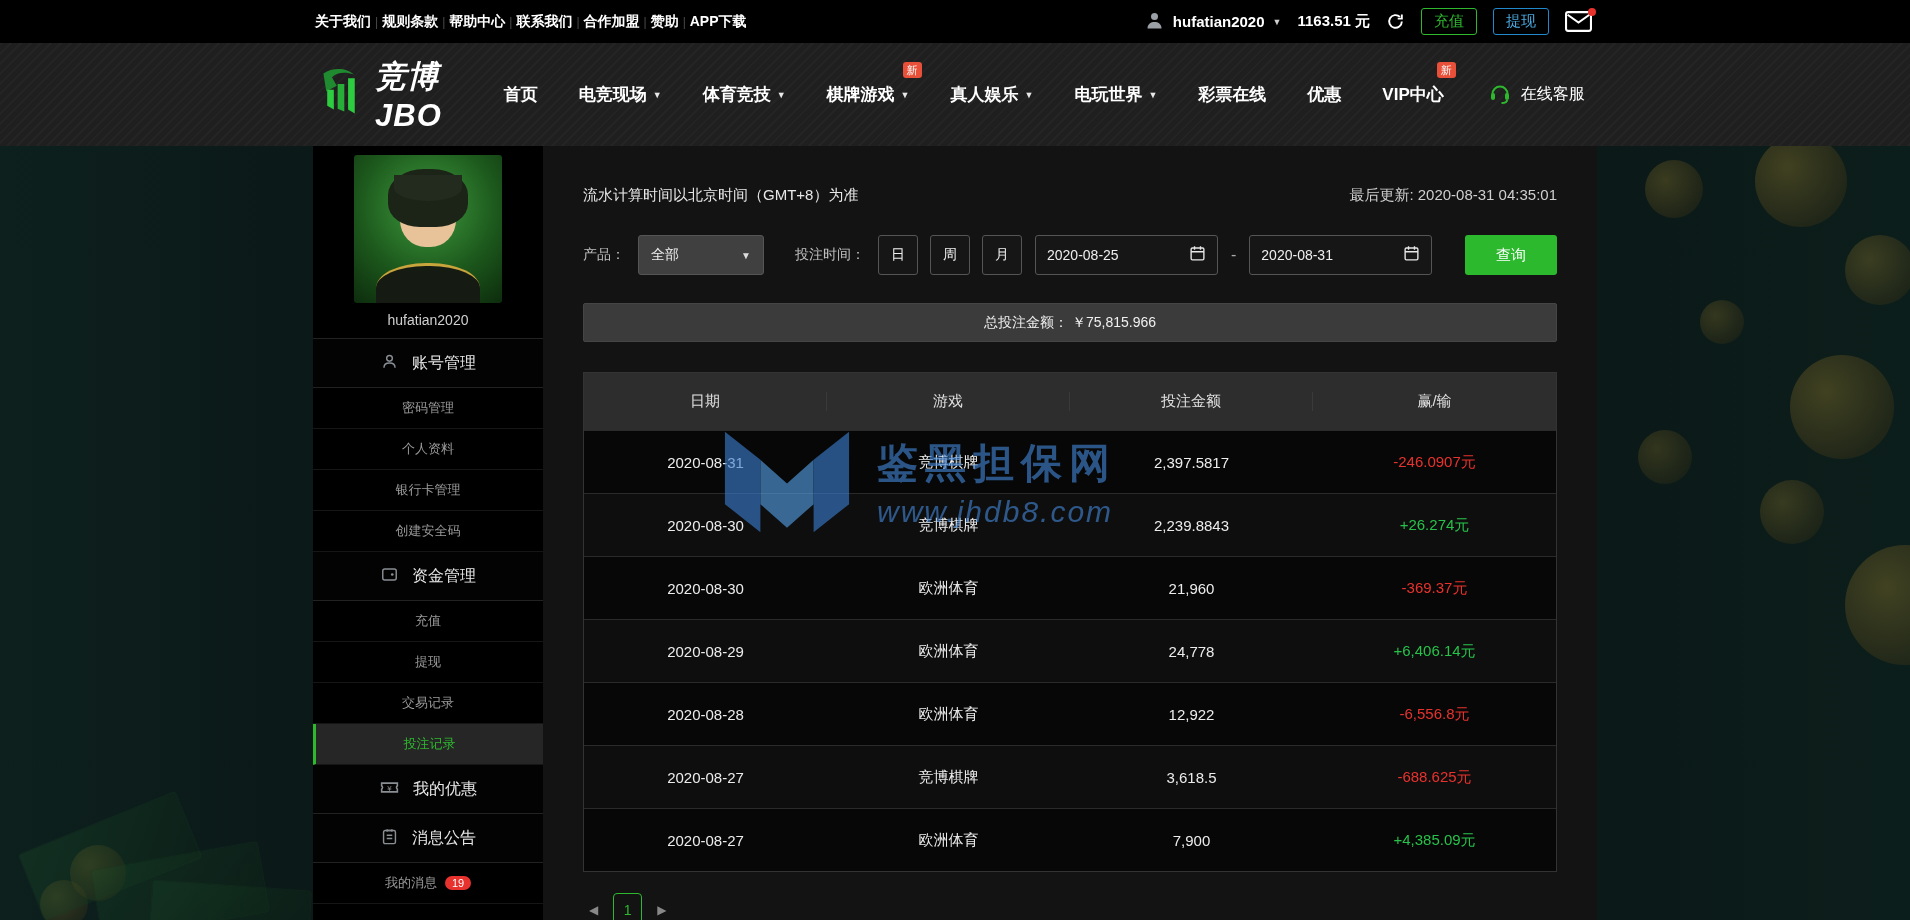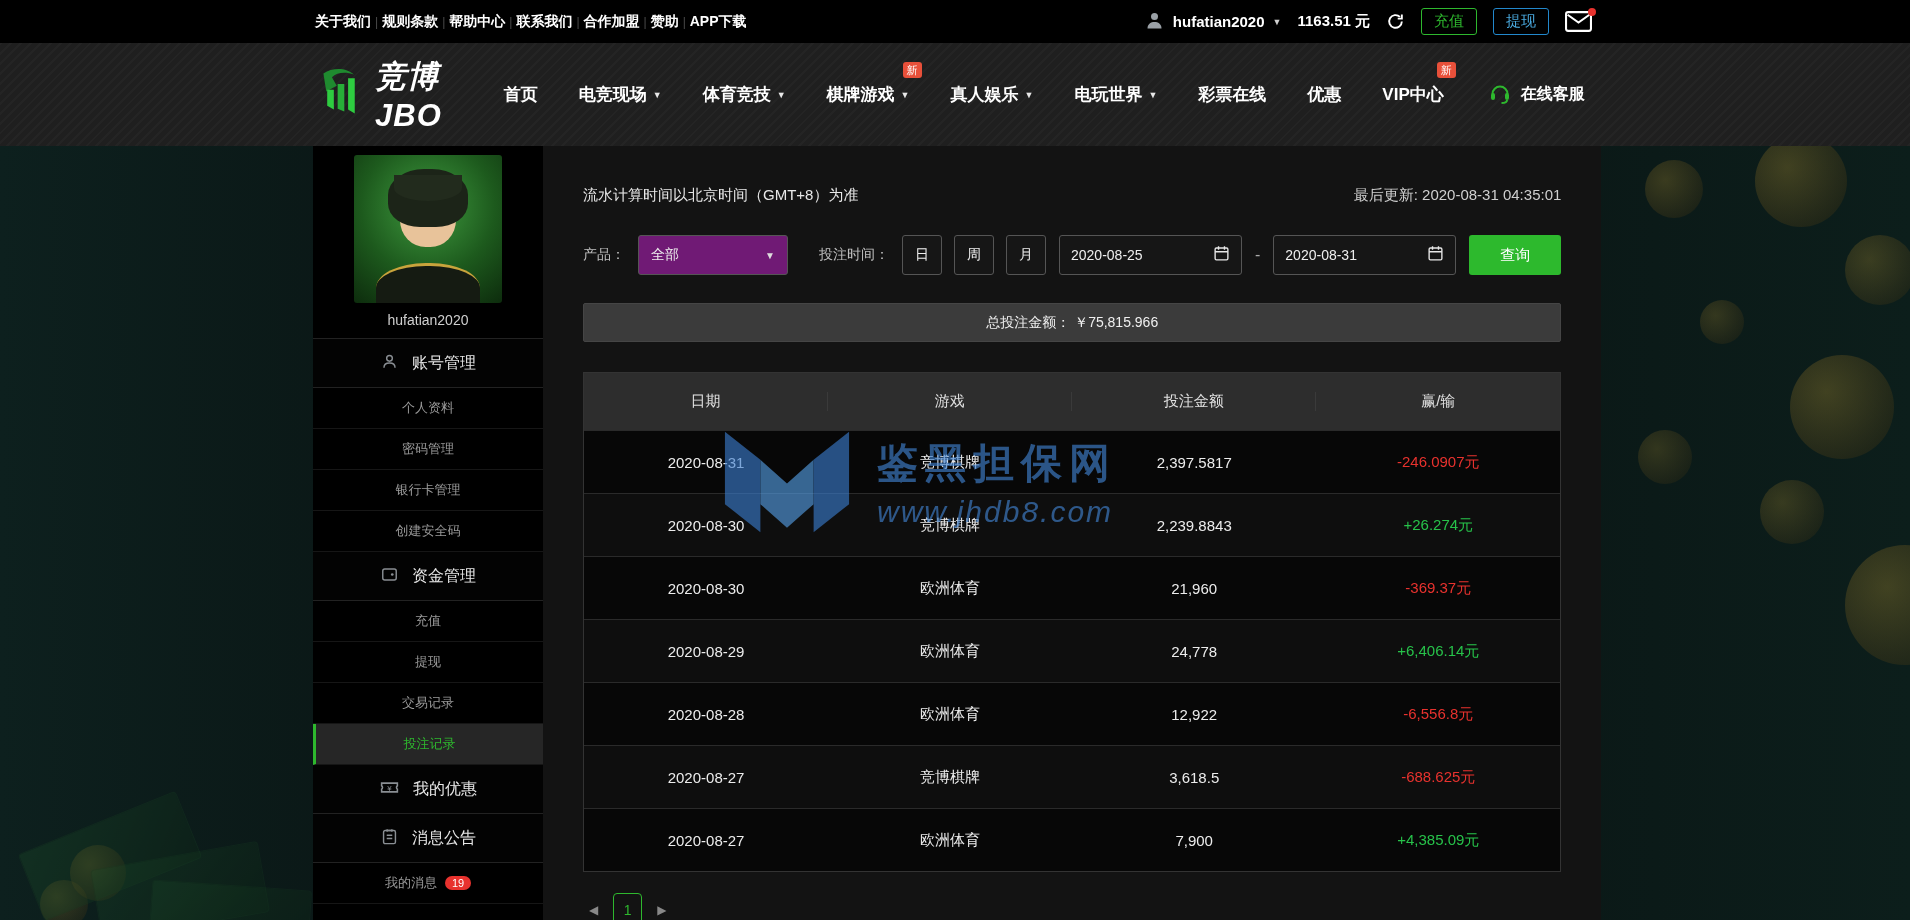--- a/index.html
+++ b/index.html
@@ -34,21 +34,21 @@
          background:#1f1f1f;
          background-image:repeating-linear-gradient(135deg, rgba(255,255,255,.025) 0 2px, transparent 2px 7px);
          display:flex; align-items:center; padding:0 330px 0 312px; }
   .logo { display:flex; align-items:center; gap:6px; cursor:pointer; }
   .logo-text { color:#fff; font-size:31px; font-weight:bold; font-style:italic; letter-spacing:1px; }
   .nav-items { display:flex; align-items:center; gap:41px; margin-left:62px; }
   .nav-item { position:relative; display:flex; align-items:center; gap:6px; color:#fff; font-size:17px; font-weight:bold; cursor:pointer; white-space:nowrap; }
   .nav-caret { font-size:9px; color:#e8e8e8; }
   .nav-badge { position:absolute; top:-21px; right:-12px; background:#e8503a; color:#fff; font-size:11px; font-weight:normal;
                padding:2px 4px; border-radius:3px; line-height:1.1; }
-  .support { display:flex; align-items:center; gap:9px; margin-left:44px; color:#fff; font-size:16px; font-weight:bold; cursor:pointer; white-space:nowrap; }
+  .support { display:flex; align-items:center; gap:9px; margin-left:44px; color:#fff; font-size:16px; font-weight:normal; cursor:pointer; white-space:nowrap; }
 
   
   .content-wrap { position:absolute; top:146px; left:313px; width:1284px; height:774px; display:flex; z-index:5; }
 
   
   .sidebar { width:230px; background:#000; flex-shrink:0; }
   .avatar-box { padding:9px 0 0; text-align:center; border-bottom:1px solid #222; }
   .avatar { width:148px; height:148px; margin:0 auto; border-radius:3px; position:relative; overflow:hidden;
             background:radial-gradient(circle at 50% 35%, #3f9b3f, #1d5a1d 55%, #0d2c0d 100%); }
   .av-hair { position:absolute; top:14px; left:34px; width:80px; height:58px; border-radius:45% 45% 40% 40%; background:#1c2418; }
@@ -64,21 +64,21 @@
   .side-badge { background:#e8322e; color:#fff; font-size:11px; padding:1px 7px; border-radius:9px; }
 
   
   .main { flex:1; background:#131313; position:relative; padding:40px 40px 0; }
   .notice-row { display:flex; justify-content:space-between; align-items:center; }
   .notice { color:#e8e8e8; font-size:15px; }
   .last-update { color:#cfcfcf; font-size:15px; }
 
   .filter-row { display:flex; align-items:center; margin-top:30px; gap:13px; }
   .f-label { color:#c0c0c0; font-size:14px; white-space:nowrap; }
-  .select { width:150px; height:40px; border:1px solid #555; border-radius:3px; background:#701a75;
+  .select { width:126px; height:40px; border:1px solid #555; border-radius:3px; background:#404040;
             display:flex; align-items:center; justify-content:space-between; padding:0 12px; cursor:pointer; }
   .select .val { color:#eee; font-size:14px; }
   .select .caret { color:#ddd; font-size:10px; }
   .ranges { display:flex; gap:12px; }
   .range-btn { width:40px; height:40px; border:1px solid #555; border-radius:3px; background:#161616;
                color:#eee; font-size:14px; display:flex; align-items:center; justify-content:center; cursor:pointer; }
   .date-input { width:183px; height:40px; border:1px solid #555; border-radius:3px; background:#161616;
                 display:flex; align-items:center; justify-content:space-between; padding:0 11px; cursor:pointer; }
   .date-input .val { color:#eee; font-size:14px; }
   .dash { color:#aaa; }
@@ -251,24 +251,24 @@
       </div>
       <div id="side-menu">
           <div class="side-header">
             <span class="side-icon"><svg viewBox="0 0 24 24" width="19" height="19" fill="none" stroke="#8a8f94" stroke-width="1.8">
                 <circle cx="12" cy="8" r="3.6"></circle>
                 <path d="M5 20c0-4 3.2-6 7-6s7 2 7 6"></path>
               </svg></span>
             <span>账号管理</span>
           </div>
           <div class="side-item">
+            <span>密码管理</span>
+          </div>
+          <div class="side-item">
             <span>个人资料</span>
-          </div>
-          <div class="side-item">
-            <span>密码管理</span>
           </div>
           <div class="side-item">
             <span>银行卡管理</span>
           </div>
           <div class="side-item">
             <span>创建安全码</span>
           </div>
           <div class="side-header">
             <span class="side-icon"><svg viewBox="0 0 24 24" width="19" height="19" fill="none" stroke="#8a8f94" stroke-width="1.8">
                 <rect x="3.5" y="5" width="17" height="14" rx="2.5"></rect>

